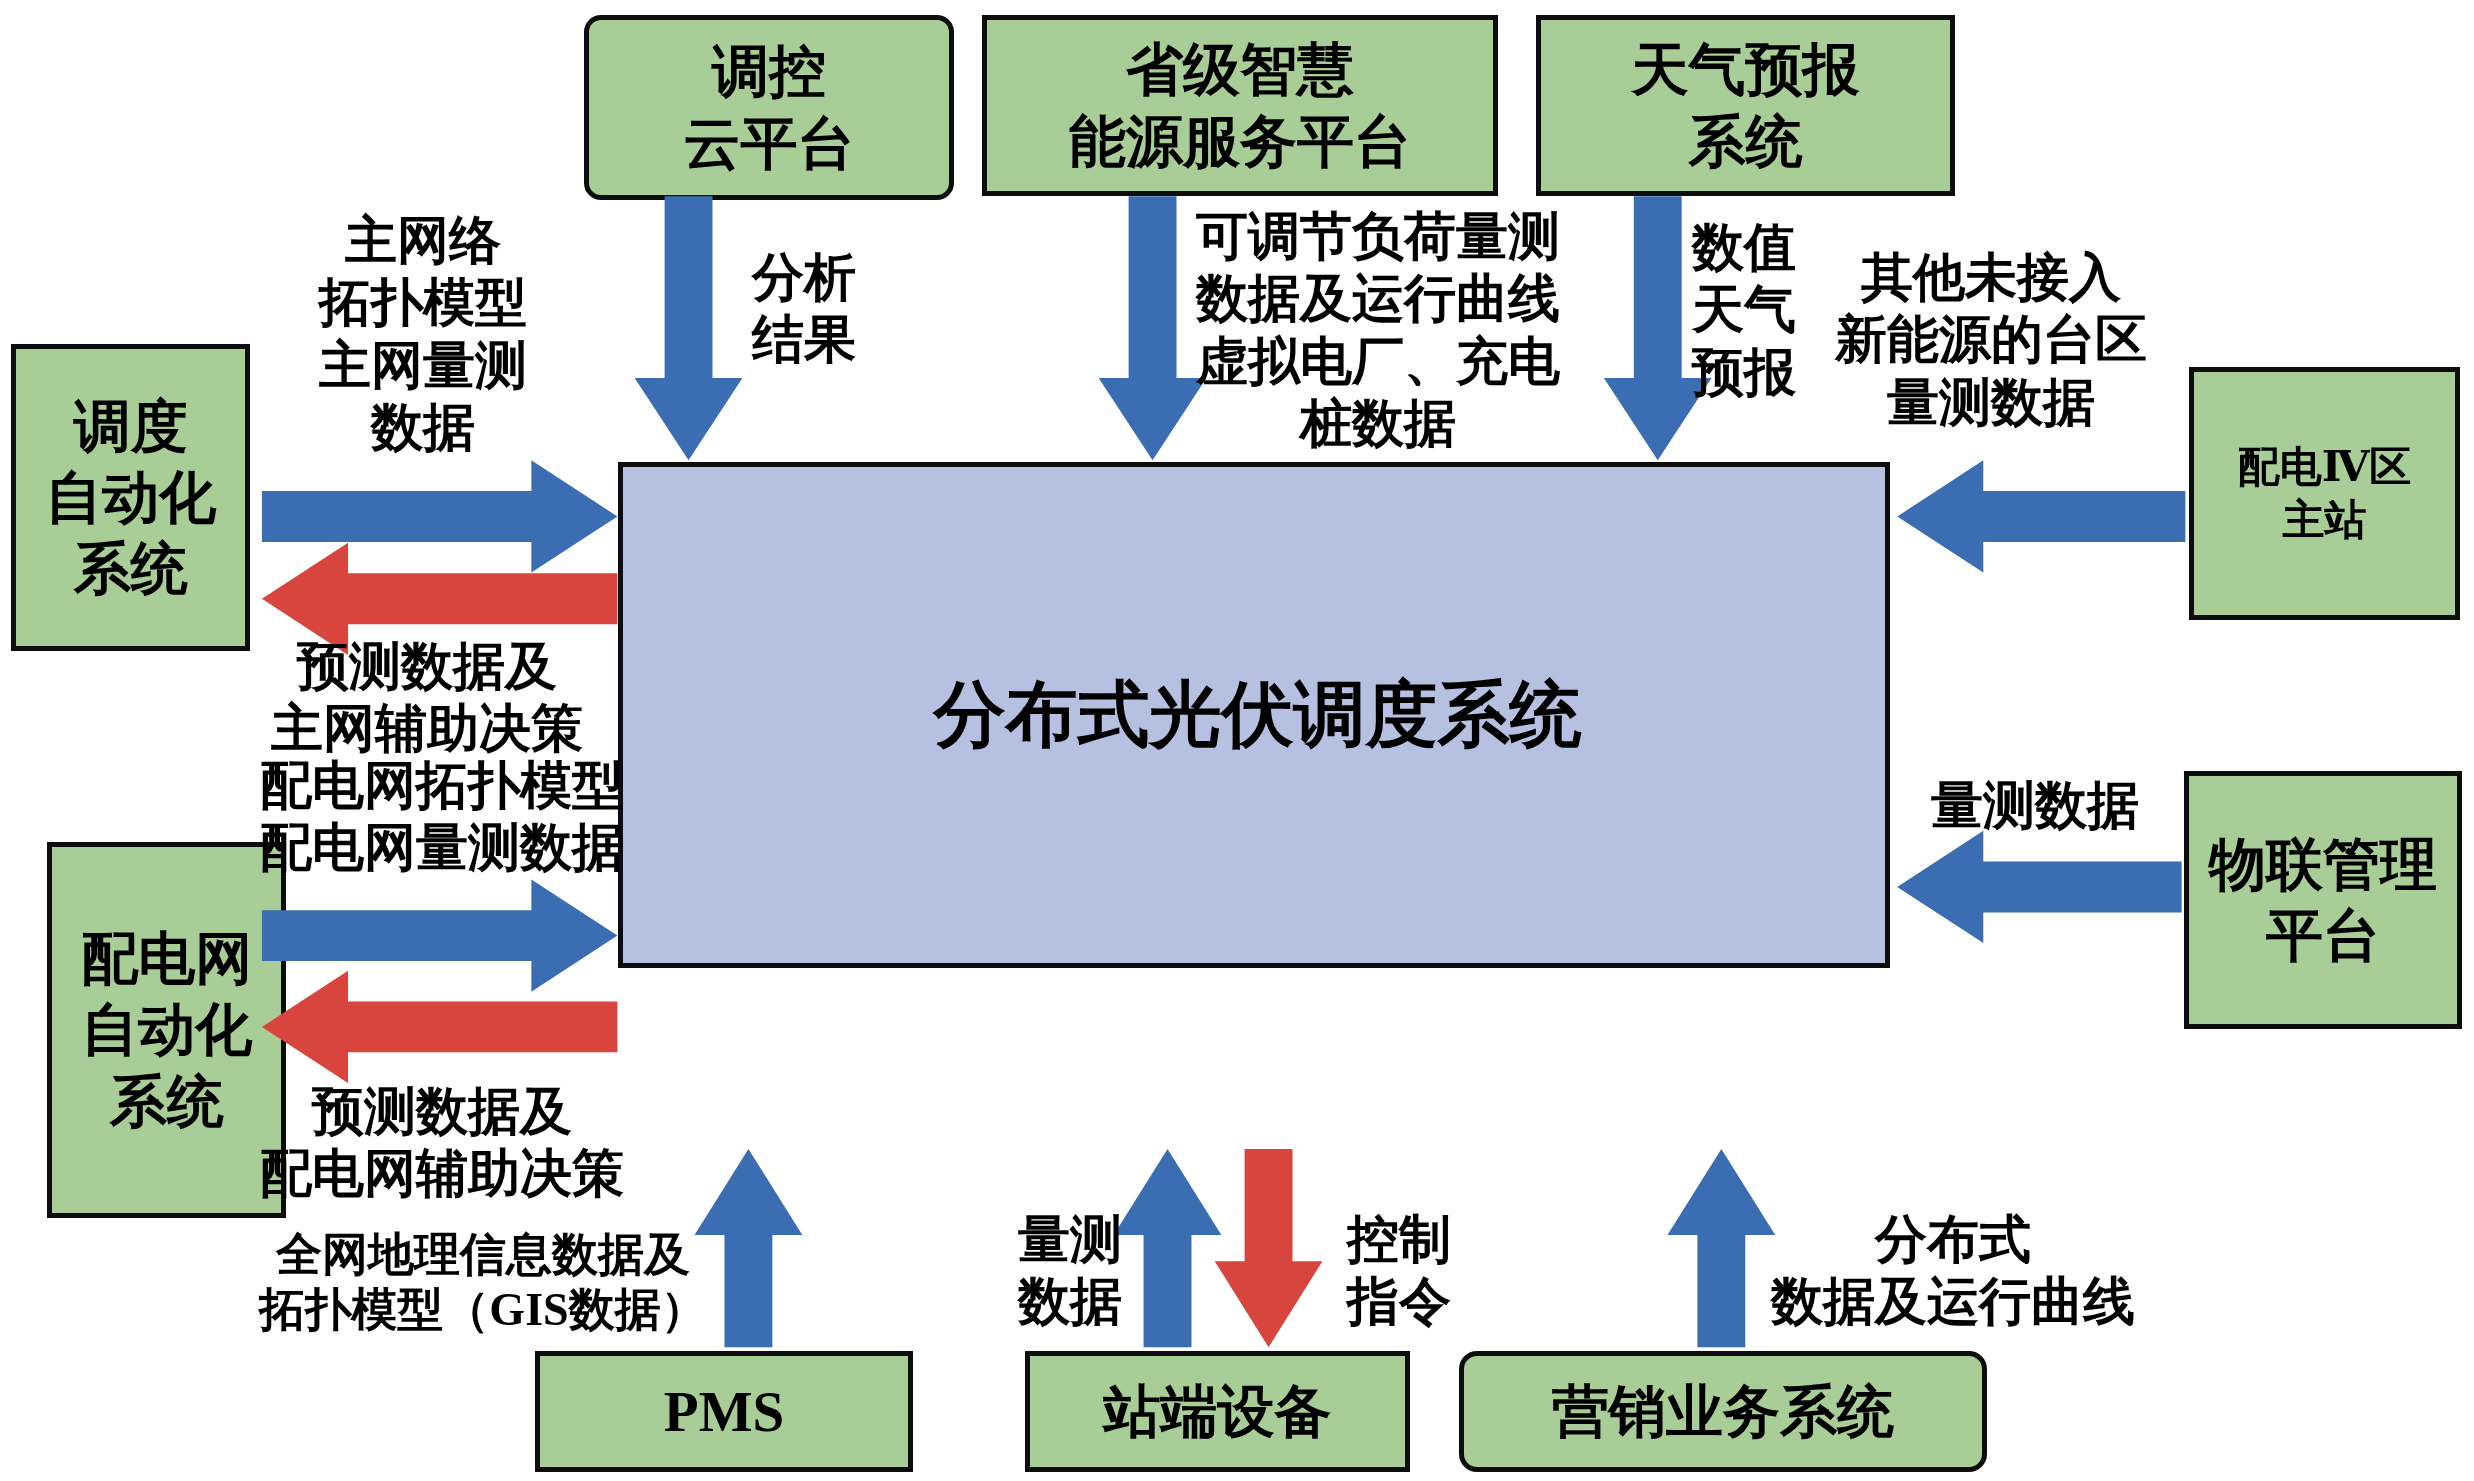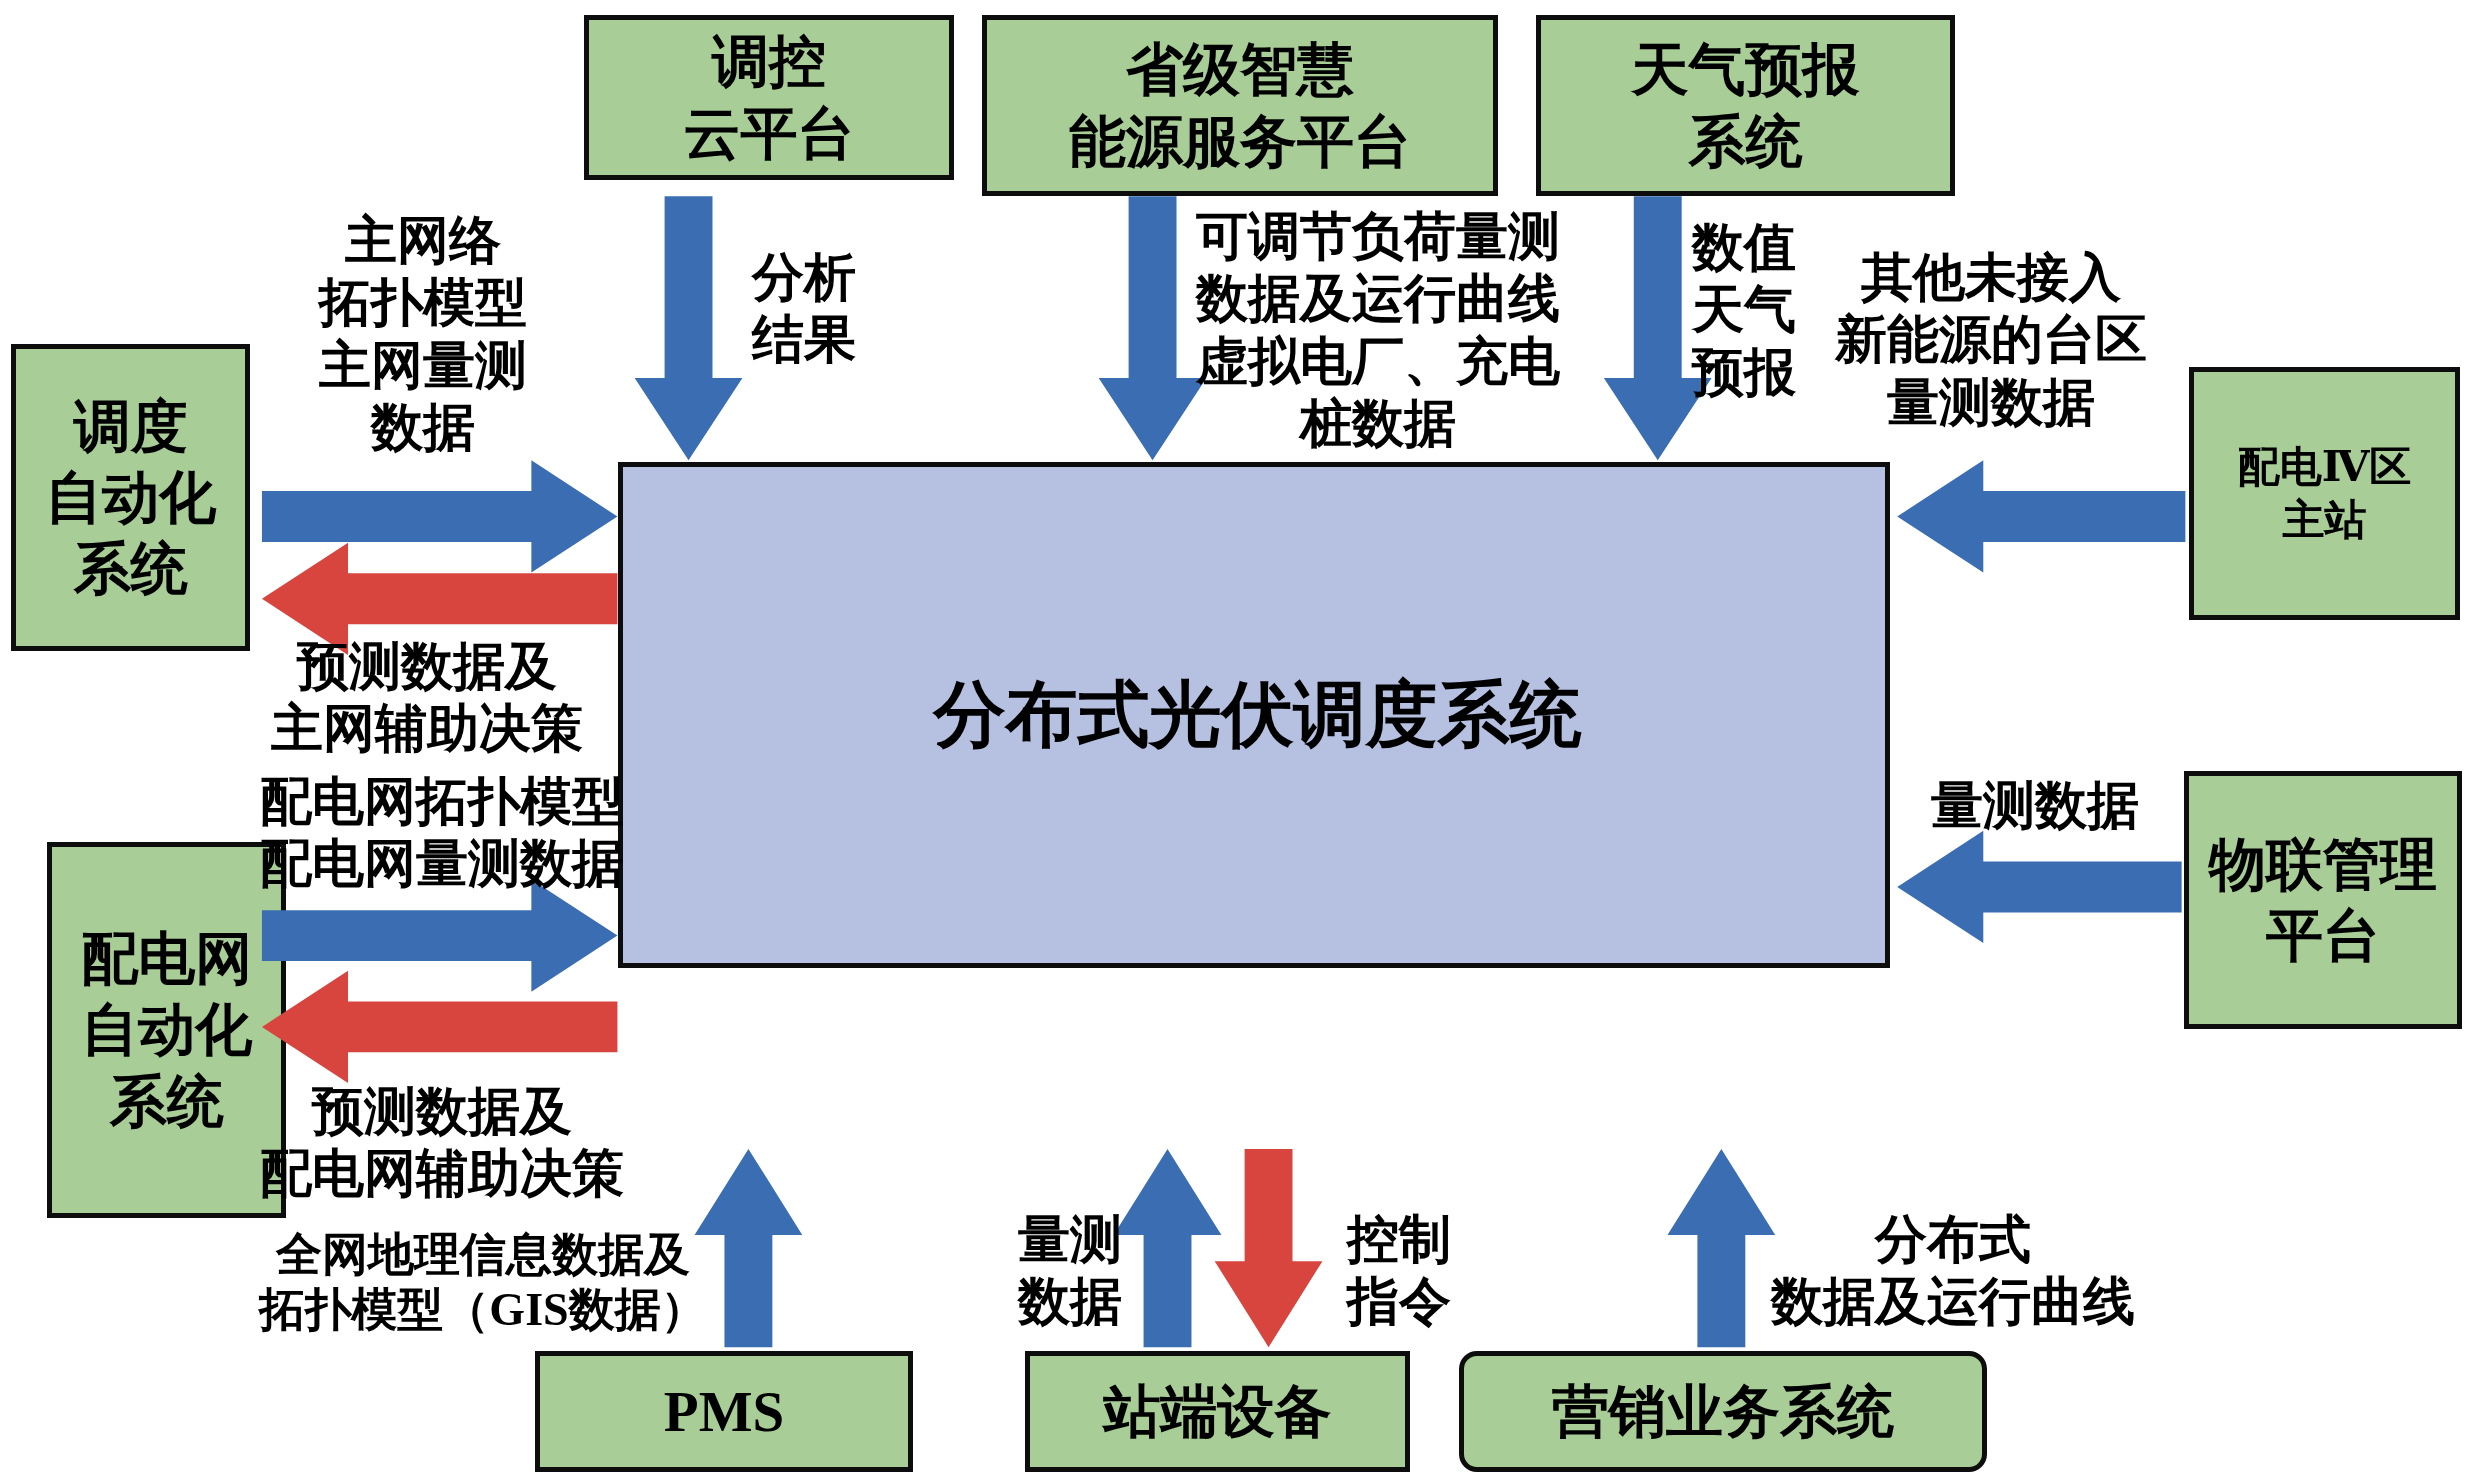--- a/index.html
+++ b/index.html
@@ -8,40 +8,40 @@
   .box{position:absolute;border:5.2px solid #0d0d0d;display:flex;align-items:center;justify-content:center;
        text-align:center;white-space:pre-line;font-size:57px;line-height:1.25;box-sizing:border-box;}
   .center-box{position:absolute;border:5.2px solid #0d0d0d;display:flex;align-items:center;justify-content:center;
        text-align:center;font-size:72px;box-sizing:border-box;}
   .flow{position:absolute;transform:translateX(-50%);text-align:center;white-space:pre-line;
         font-size:52px;line-height:1.2;}
   .flow.small{font-size:46px;}
   #arrow-layer{position:absolute;left:0;top:0;width:2475px;height:1482px;}
 
   
-  #b-tiaokong   {left:584px;  top:15px;   width:370px; height:165px;}
+  #b-tiaokong   {left:584px;  top:15px;   width:370px; height:185px;border-radius:17px;}
   #b-shengji    {left:982px; top:15px;   width:516px; height:181px;}
   #b-tianqi     {left:1536px; top:15px;   width:419px; height:181px;}
   #b-diaodu     {left:11.2px;   top:344px;  width:239px; height:307px;}
   #b-peidianwang{left:11.2px;   top:842px; width:239px; height:376px;margin-left:36px;}
   #b-peidian4   {left:2189px; top:367px;  width:271px; height:253px;font-size:42px;}
   #b-wulian     {left:2184px; top:771px; width:278px; height:258px;}
   #b-pms        {left:535px;  top:1351px; width:378px; height:121px;}
   #b-zhanduan   {left:1025px; top:1351px; width:385px; height:121px;}
   #b-yingxiao   {left:1459px; top:1351px; width:528px; height:121px;border-radius:18px;}
   #b-center     {left:618px;  top:462px;  width:1272px;height:506px;padding-left:7px;}
 
   
   #f-analysis   {left:804px; top:247px;}
   #f-adjload    {left:1336px; top:206px;margin-left:42px;}
   #f-weather    {left:1744px; top:217px;}
   #f-taiqu      {left:1991px; top:247px;}
   #f-maingrid   {left:423px;  top:210px;}
   #f-fcmain     {left:427px;  top:636px;}
-  #f-distgrid   {left:442px;  top:771px;}
+  #f-distgrid   {left:442px;  top:755px;}
   #f-fcdist     {left:442px;  top:1081px;}
   #f-gis        {left:483px;  top:1227px;}
   #f-measta     {left:1070px; top:1209px;}
   #f-ctrl       {left:1399px; top:1209px;}
   #f-pvuser     {left:1953px; top:1209px;}
   #f-meaiot     {left:2035px; top:775px;}
 </style>
 </head>
 <body>
 

